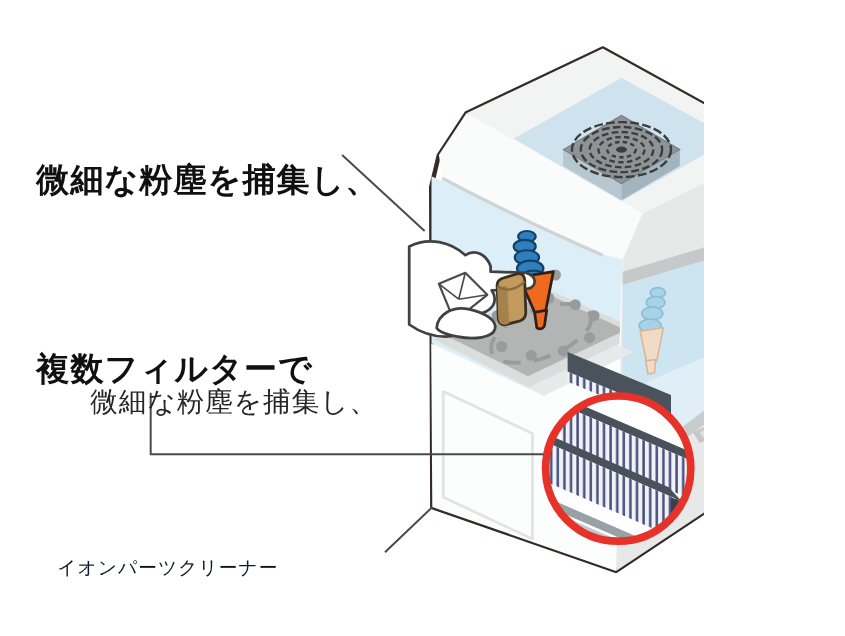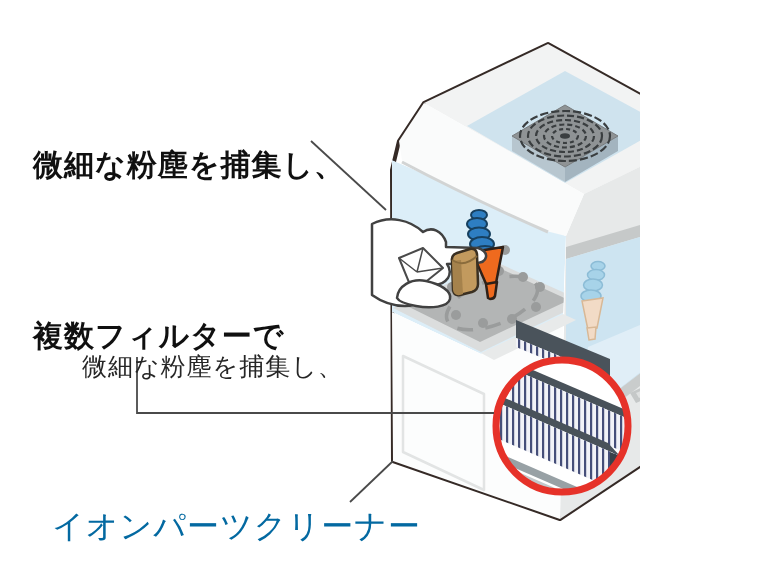--- a/index.html
+++ b/index.html
@@ -3,21 +3,21 @@
 <meta charset="utf-8">
 <style>
   html,body{margin:0;padding:0;background:#ffffff;}
   #stage{position:relative;width:640px;height:578px;background:#ffffff;overflow:hidden;
          font-family:"Liberation Sans","DejaVu Sans",sans-serif;}
   #stage svg{position:absolute;left:0;top:0;}
   .headline{position:absolute;left:33px;top:22px;font-size:30px;font-weight:700;color:#101010;
             line-height:57px;letter-spacing:1px;white-space:pre;}
   .note{position:absolute;left:82px;top:251px;font-size:25px;font-weight:400;color:#262626;
         line-height:46px;letter-spacing:1px;white-space:pre;}
-  .device-label{position:absolute;left:52px;top:505px;font-size:32px;font-weight:400;color:#0369a1;
+  .device-label{position:absolute;left:52px;top:505px;font-size:17px;font-weight:400;color:#0f172a;
                 letter-spacing:1px;white-space:pre;}
 </style>
 </head>
 <body>
 
 <div id="stage">
 
   <svg width="768" height="578" viewBox="0 0 768 578">
     <defs>
       <pattern id="pleats" width="6" height="6" patternUnits="userSpaceOnUse">

